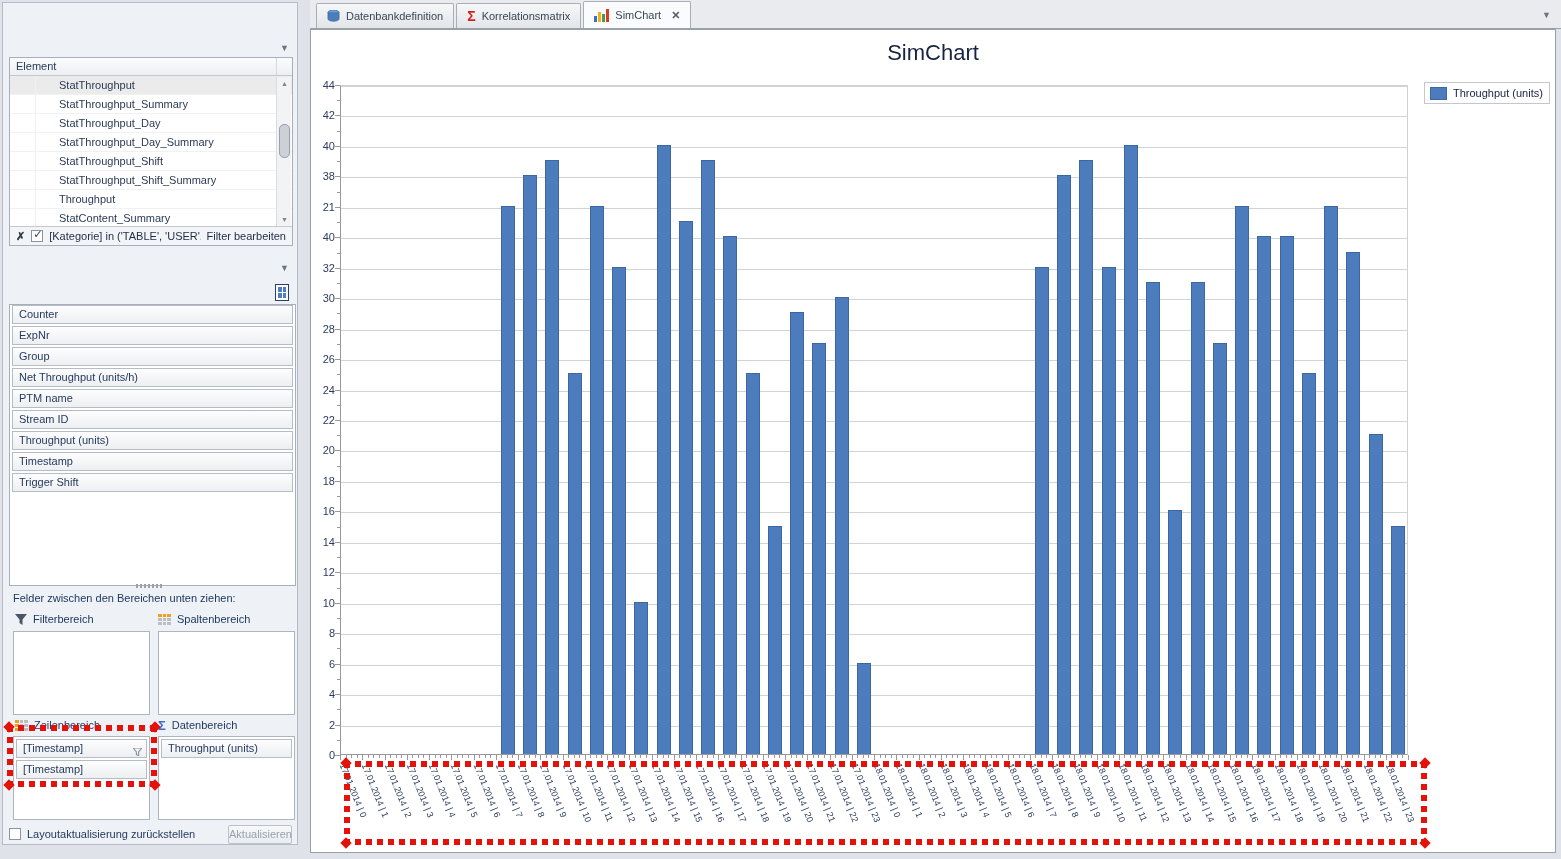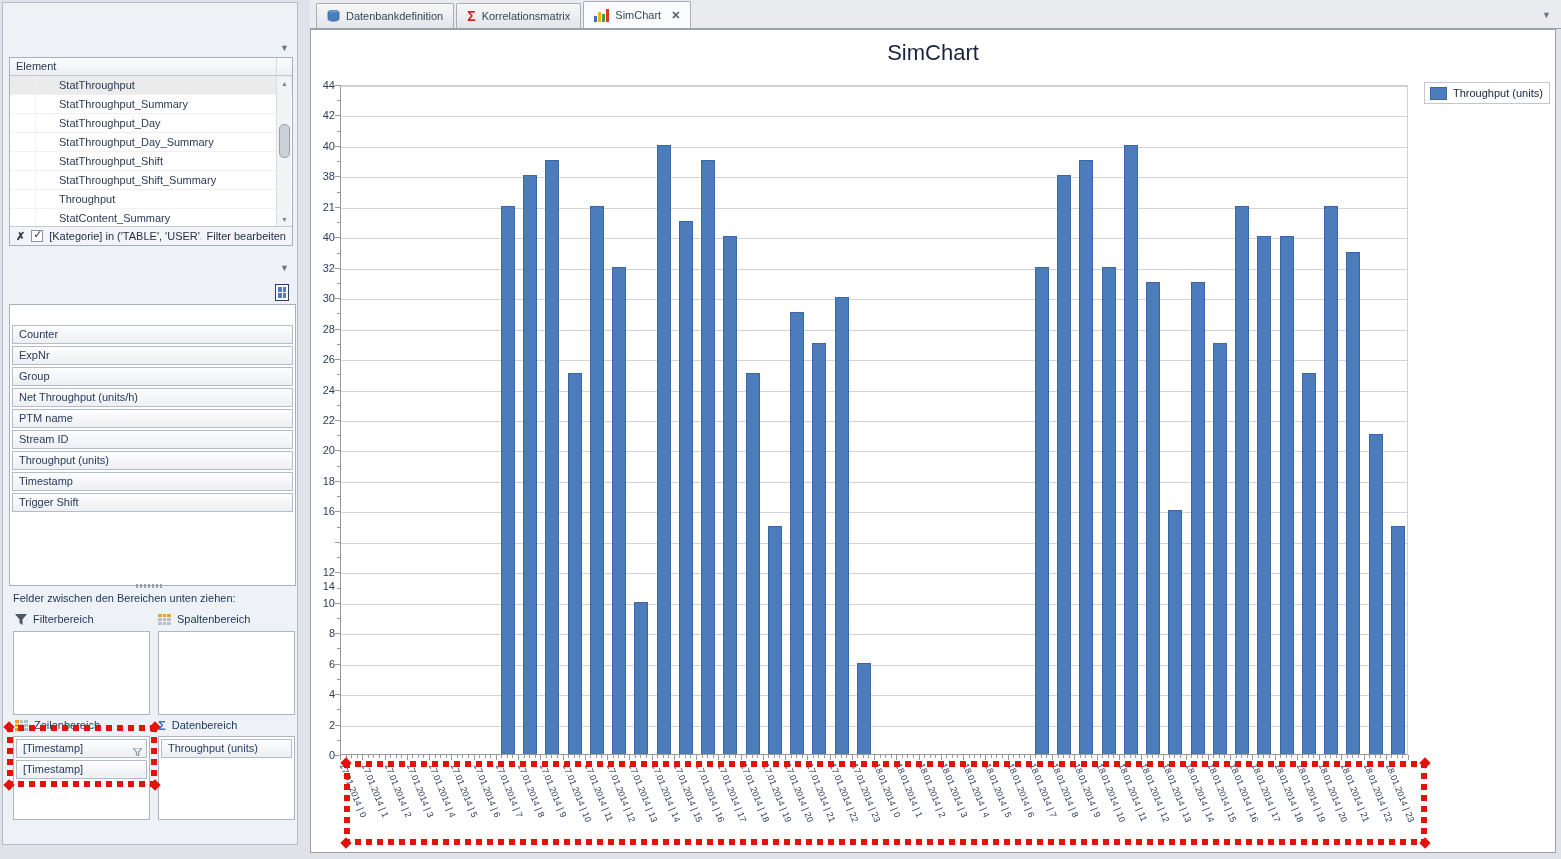--- a/index.html
+++ b/index.html
@@ -45,21 +45,21 @@
   .cbx.checked::after { content:"✓"; position:absolute; left:1px; top:-3px; font-size:11px; color:#2b3a55; }
   .filter-text { flex:1; white-space:nowrap; overflow:hidden; }
   .filter-link { white-space:nowrap; color:#1f2c45; }
   .inhalt-row { position:absolute; left:4px; top:253px; right:4px; height:24px; display:flex; align-items:flex-end; }
   .chooser-bar { position:absolute; left:6px; top:279px; right:6px; height:22px; }
   .grid-chooser-icon { position:absolute; right:2px; top:2px; width:14px; height:17px;
     border:1px solid #2c3e66; background:#fff; display:grid; grid-template-columns:1fr 1fr;
     grid-template-rows:1fr 1fr; gap:1px; padding:2px; }
   .grid-chooser-icon span { background:#4f7dc0; }
   .field-list { position:absolute; left:6px; top:301px; width:287px; height:282px;
-    background:#fff; border:1px solid #a8afba; padding:20px 2px; }
+    background:#fff; border:1px solid #a8afba; padding:0 2px; }
   .field-item { height:19px; line-height:17px; font-size:11px; color:#253a5e;
     background:linear-gradient(#fdfdfe,#edeff2); border:1px solid #b4bcc6;
     margin-bottom:2px; padding:0 6px; position:relative; }
   .split-dots { position:absolute; left:50%; top:581px; width:28px; height:4px; margin-left:-14px;
     background:repeating-linear-gradient(90deg,#9aa1ab 0 2px,transparent 2px 4px); }
   .drag-hint { position:absolute; left:10px; top:589px; font-size:11px; color:#1f3a60; }
   .area-head { position:absolute; height:16px; font-size:11px; color:#1f3a60;
     display:flex; align-items:center; gap:6px; }
   .area-box { position:absolute; width:137px; height:84px; background:#fff;
     border:1px solid #aeb5bf; padding:2px; }
@@ -222,20 +222,25 @@
     <div class="area-box" style="left:10px; top:733px;">
         <div class="field-item">[Timestamp]<span style="position: absolute; right: 4px; top: 4px; width: 9px; height: 8px;"><svg viewBox="0 0 12 11" width="9" height="8">
               <path d="M0 0h12L7.5 5.5V11l-3-2V5.5z" fill="none" stroke="#8d96a4" stroke-width="1.6"></path>
             </svg></span></div>
         <div class="field-item">[Timestamp]</div>
       </div>
     <div class="area-box" style="left:155px; top:733px;">
         <div class="field-item">Throughput (units)</div>
       </div>
 
+    <div class="panel-footer">
+      <span class="cbx"></span>
+      <span>Layoutaktualisierung zurückstellen</span>
+      <span class="update-btn">Aktualisieren</span>
+    </div>
 
     <div class="red-frame" style="left:4px; top:722px; width:150px; height:62px;">
       <span class="eh" style="top:0;"></span>
         <span class="eh" style="bottom:0;"></span>
       <span class="ev" style="left:0;"></span>
         <span class="ev" style="right:0;"></span>
       <span class="corner" style="left:-2px; top:-2px;"></span>
         <span class="corner" style="right:-2px; top:-2px;"></span>
       <span class="corner" style="left:-2px; bottom:-2px;"></span>
         <span class="corner" style="right:-2px; bottom:-2px;"></span>
@@ -358,21 +363,21 @@
         <div class="y-tick" style="left: 26px; width: 3px; top: 618.409px;"></div>
         <div class="y-label" style="left: 0px; top: 597.182px;">8</div>
         <div class="y-tick" style="left: 24px; width: 5px; top: 603.182px;"></div>
         <div class="y-tick" style="left: 26px; width: 3px; top: 587.955px;"></div>
         <div class="y-label" style="left: 0px; top: 566.727px;">10</div>
         <div class="y-tick" style="left: 24px; width: 5px; top: 572.727px;"></div>
         <div class="y-tick" style="left: 26px; width: 3px; top: 557.5px;"></div>
         <div class="y-label" style="left: 0px; top: 536.273px;">12</div>
         <div class="y-tick" style="left: 24px; width: 5px; top: 542.273px;"></div>
         <div class="y-tick" style="left: 26px; width: 3px; top: 527.045px;"></div>
-        <div class="y-label" style="left: 0px; top: 505.818px; margin-top: 44px;">14</div>
+        <div class="y-label" style="left: 0px; top: 505.818px;">14</div>
         <div class="y-tick" style="left: 24px; width: 5px; top: 511.818px;"></div>
         <div class="y-tick" style="left: 26px; width: 3px; top: 496.591px;"></div>
         <div class="y-label" style="left: 0px; top: 475.364px;">16</div>
         <div class="y-tick" style="left: 24px; width: 5px; top: 481.364px;"></div>
         <div class="y-tick" style="left: 26px; width: 3px; top: 466.136px;"></div>
         <div class="y-label" style="left: 0px; top: 444.909px;">18</div>
         <div class="y-tick" style="left: 24px; width: 5px; top: 450.909px;"></div>
         <div class="y-tick" style="left: 26px; width: 3px; top: 435.682px;"></div>
         <div class="y-label" style="left: 0px; top: 414.455px;">20</div>
         <div class="y-tick" style="left: 24px; width: 5px; top: 420.455px;"></div>

